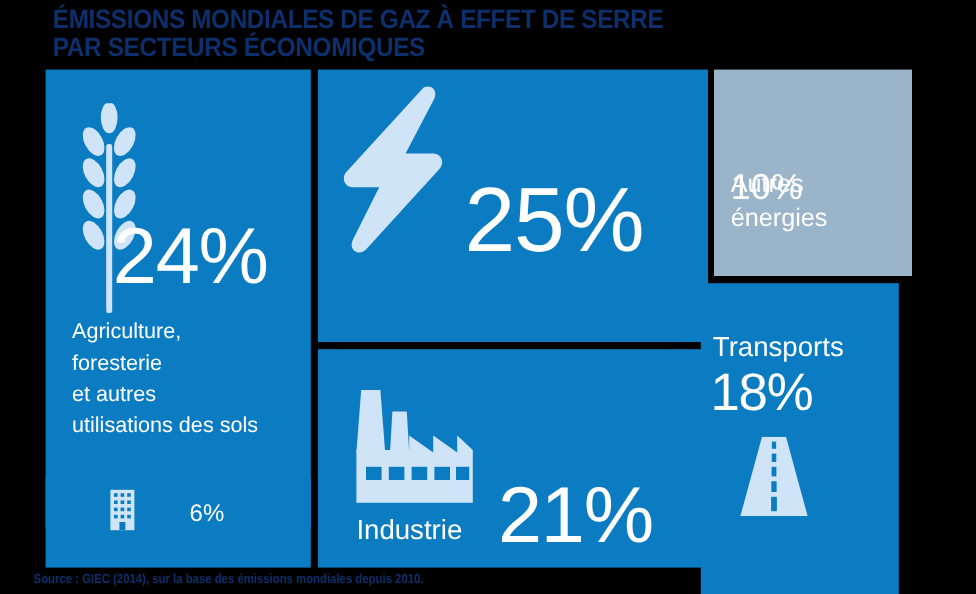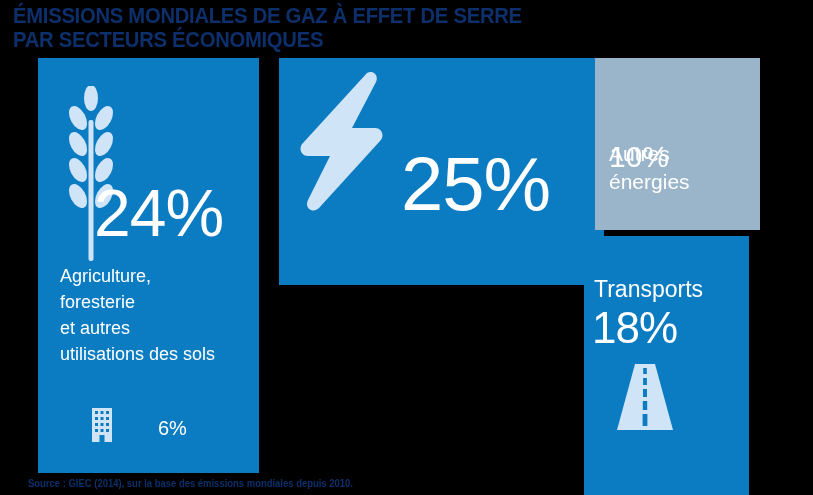--- a/index.html
+++ b/index.html
@@ -11,21 +11,21 @@
     width: 813px;
     height: 495px;
     overflow: hidden;
     font-family: "Liberation Sans", sans-serif;
     position: relative;
   }
 
   
   #title-block {
     position: absolute;
-    left: 13px;
+    left: 44px;
     top: 4px;
     width: 760px;
   }
   .title-line {
     font-family: "Liberation Sans", sans-serif;
     font-weight: bold;
     font-size: 22px;
     line-height: 24px;
     letter-spacing: -0.3px;
     color: #0d2f6b;
@@ -49,21 +49,21 @@
     box-sizing: border-box;
     overflow: hidden;
   }
   .panel.muted {
     background: #9ab4c9;
   }
 
   
   #panel-agriculture { left: 0px;   top: 0px;   width: 221px; height: 382px; }
   #panel-batiments   { left: 0px;   top: 340px; width: 221px; height: 75px;  }
-  #panel-electricite { left: 227px; top: 0px;   width: 325px; height: 227px; margin-left: 14px; }
+  #panel-electricite { left: 227px; top: 0px;   width: 325px; height: 227px; }
   #panel-industrie   { left: 227px; top: 233px; width: 325px; height: 182px; }
   #panel-autres      { left: 557px; top: 0px;   width: 165px; height: 172px; }
   #panel-transports  { left: 546px; top: 178px; width: 165px; height: 283px; }
 
   
   .pct {
     font-family: "Liberation Sans", sans-serif;
     font-weight: normal;
     color: #ffffff;
     line-height: 1;
@@ -279,20 +279,40 @@
 
   <div class="panel" id="panel-electricite">
     <span class="bolt-icon">
       <svg viewBox="0 0 88 142" width="88" height="142" xmlns="http://www.w3.org/2000/svg">
         <path fill="#cfe4f7" d="M70 3 C76 0 82 5 79 12 L55 58 L78 58 C85 58 88 66 83 71 L22 138 C16 144 7 138 11 130 L33 86 L11 86 C4 86 1 78 6 73 Z"></path>
       </svg>
     </span>
     <span class="pct">25%</span>
   </div>
 
+  <div class="panel" id="panel-industrie">
+    <span class="factory-icon">
+      <svg viewBox="0 0 100 105" width="100" height="105" xmlns="http://www.w3.org/2000/svg">
+        <g fill="#cfe4f7">
+          <path d="M6 6 L22 6 L26 58 L2 58 Z"></path>
+          <path d="M32 24 L44 24 L46 58 L30 58 Z"></path>
+          <path d="M2 56 L46 56 L46 44 L66 58 L66 44 L86 58 L86 44 L99 56 L99 100 L2 100 Z"></path>
+        </g>
+        <g fill="#0b7cc2">
+          <rect x="10" y="70" width="13" height="11"></rect>
+          <rect x="29" y="70" width="13" height="11"></rect>
+          <rect x="48" y="70" width="13" height="11"></rect>
+          <rect x="67" y="70" width="13" height="11"></rect>
+          <rect x="85" y="70" width="11" height="11"></rect>
+        </g>
+      </svg>
+    </span>
+    <span class="label">Industrie</span>
+    <span class="pct">21%</span>
+  </div>
 
   <div class="panel muted" id="panel-autres">
     <span class="pct">10%</span>
     <span class="label">Autres
 énergies</span>
   </div>
 
   <div class="panel" id="panel-transports">
     <span class="label">Transports</span>
     <span class="pct">18%</span>

